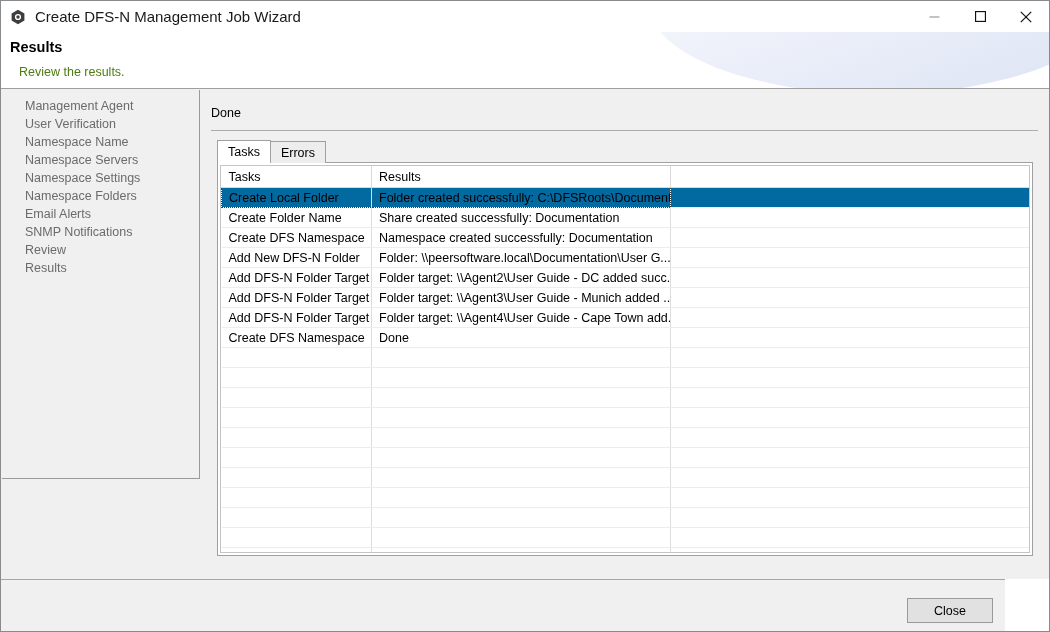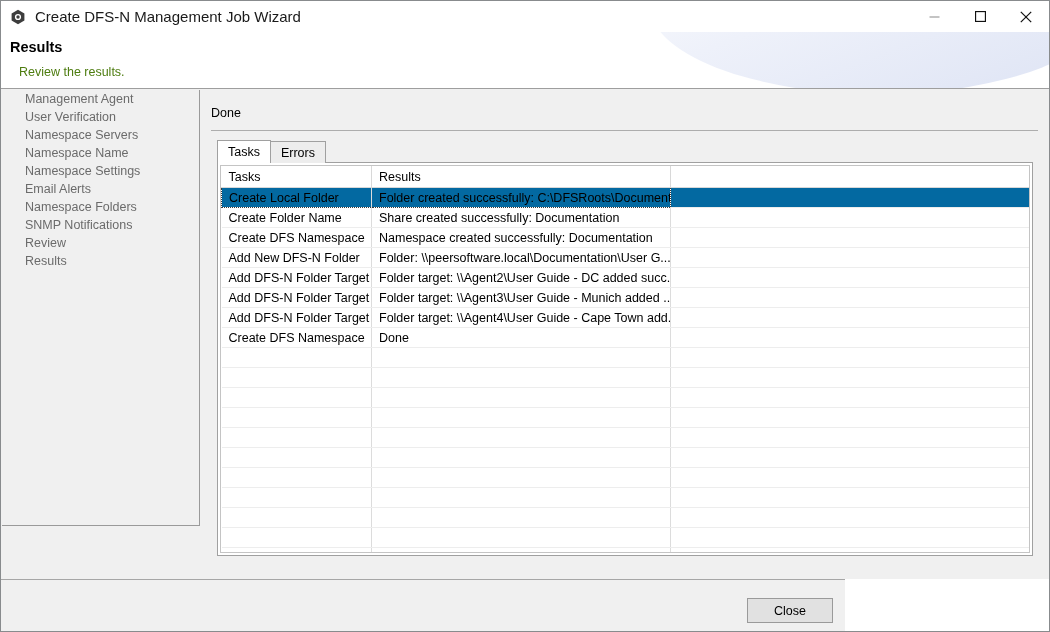--- a/index.html
+++ b/index.html
@@ -112,25 +112,26 @@
     width: 1048px;
     height: 490px;
     background: #f0f0f0;
   }
 
   
   #sidebar {
     position: absolute;
     left: 1px; top: 1px;
     width: 198px;
-    height: 436px;
+    height: 389px;
     box-sizing: border-box;
     background: #f0f0f0;
     border-right: 1px solid #9a9a9a;
     border-bottom: 1px solid #9a9a9a;
+    padding-top: 7px;
   }
   .nav-item {
     font-size: 12.5px;
     color: #6b6b6b;
     padding: 2px 0 2px 23px;
     line-height: 14px;
     white-space: nowrap;
   }
 
   
@@ -253,21 +254,21 @@
   tr.selected td.cell-res {
     border-top: 1px dotted #3b3b3b;
     border-bottom: 1px dotted #3b3b3b;
     border-right: 1px dotted #3b3b3b;
   }
 
   
   #footer {
     position: absolute;
     left: 0; top: 578px;
-    width: 844px;
+    width: 1004px;
     height: 52px;
     background: #f0f0f0;
     border-top: 1px solid #a6a6a6;
   }
   #close-button {
     position: absolute;
     right: 12px;
     top: 18px;
     width: 86px;
     height: 25px;
@@ -320,25 +321,25 @@
     <div id="header-title">Results</div>
     <div id="header-sub">Review the results.</div>
   </div>
   <div id="header-rule"></div>
 
   <div id="body-area">
 
     <div id="sidebar">
       <div class="nav-item">Management Agent</div>
       <div class="nav-item">User Verification</div>
+      <div class="nav-item">Namespace Name</div>
       <div class="nav-item">Namespace Servers</div>
-      <div class="nav-item">Namespace Name</div>
       <div class="nav-item">Namespace Settings</div>
+      <div class="nav-item">Namespace Folders</div>
       <div class="nav-item">Email Alerts</div>
-      <div class="nav-item">Namespace Folders</div>
       <div class="nav-item">SNMP Notifications</div>
       <div class="nav-item">Review</div>
       <div class="nav-item">Results</div>
     </div>
 
     <div id="content">
       <div id="done-label">Done</div>
       <div id="done-rule"></div>
 
       <div id="tabstrip">

